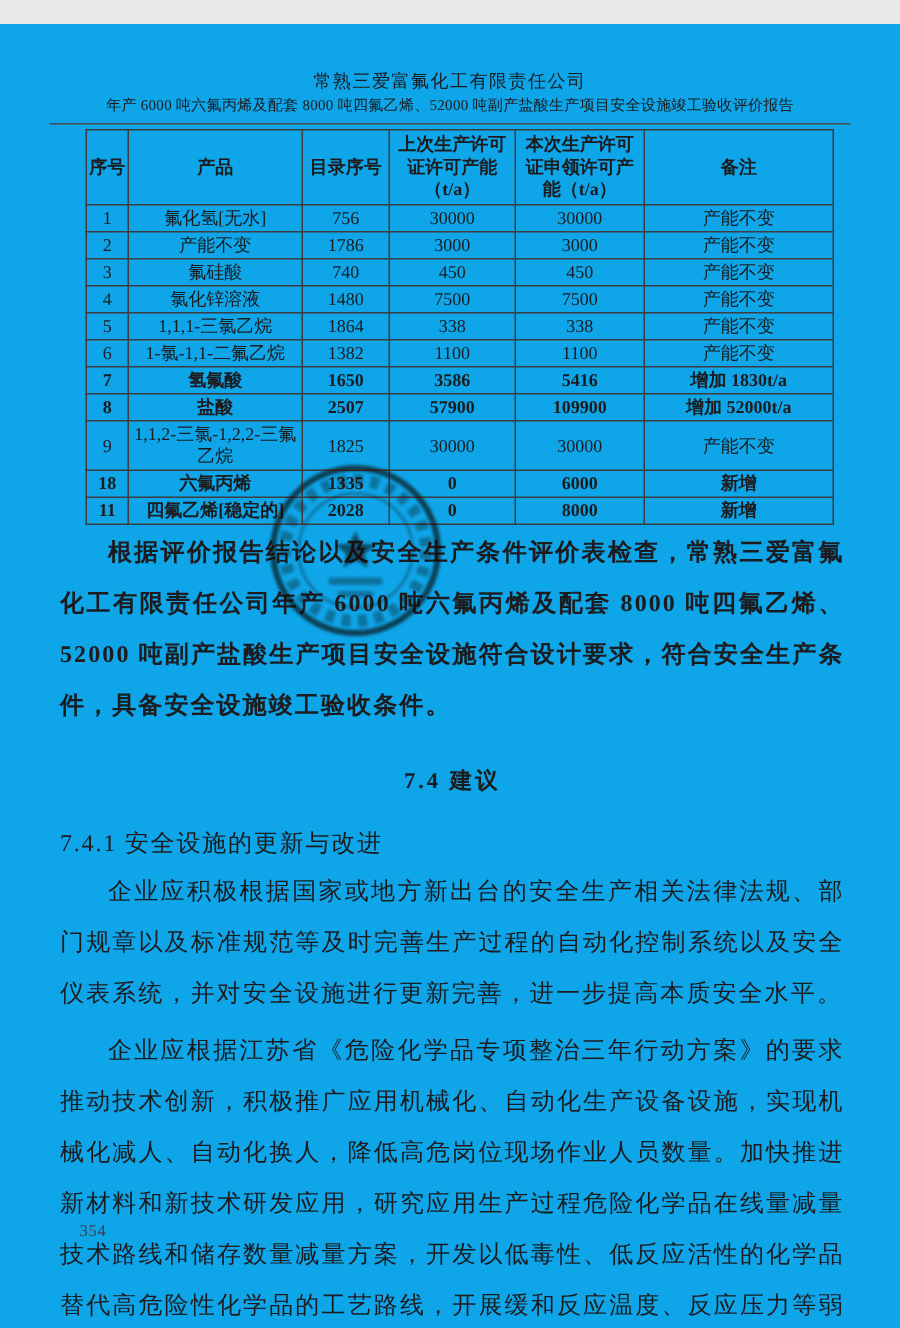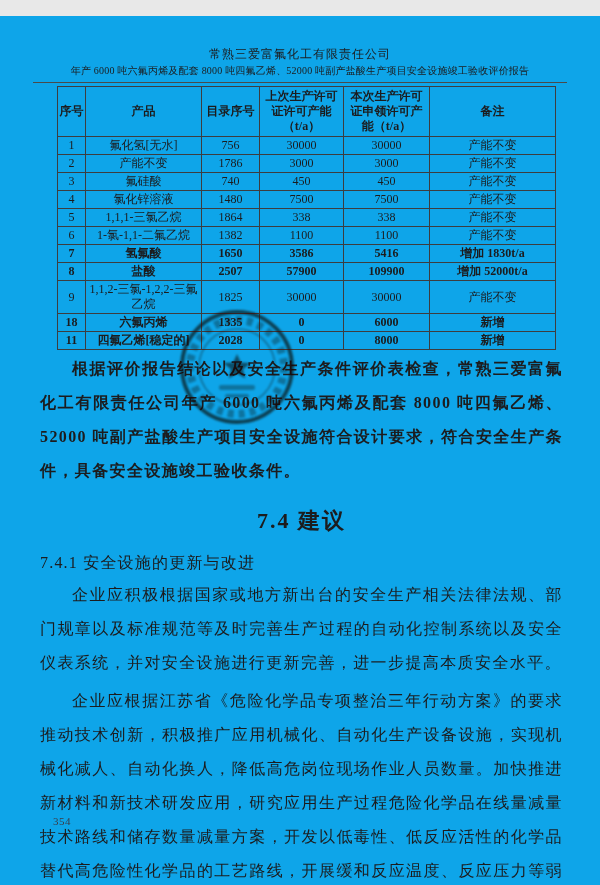--- a/index.html
+++ b/index.html
@@ -55,21 +55,21 @@
   .para {
     font-size: 16px;
     line-height: 34px;
     letter-spacing: 1.4px;
     text-align: justify;
     text-indent: 2em;
   }
   .para.bold { font-weight: bold; margin-top: 2px; }
   .h74 {
     text-align: center;
-    font-size: 22px;
+    font-size: 15px;
     font-weight: bold;
     letter-spacing: 2px;
     margin: 20px 0 0 0;
     line-height: 26px;
   }
   .h741 {
     font-size: 16px;
     font-weight: normal;
     letter-spacing: 1.2px;
     margin: 16px 0 2px 0;

